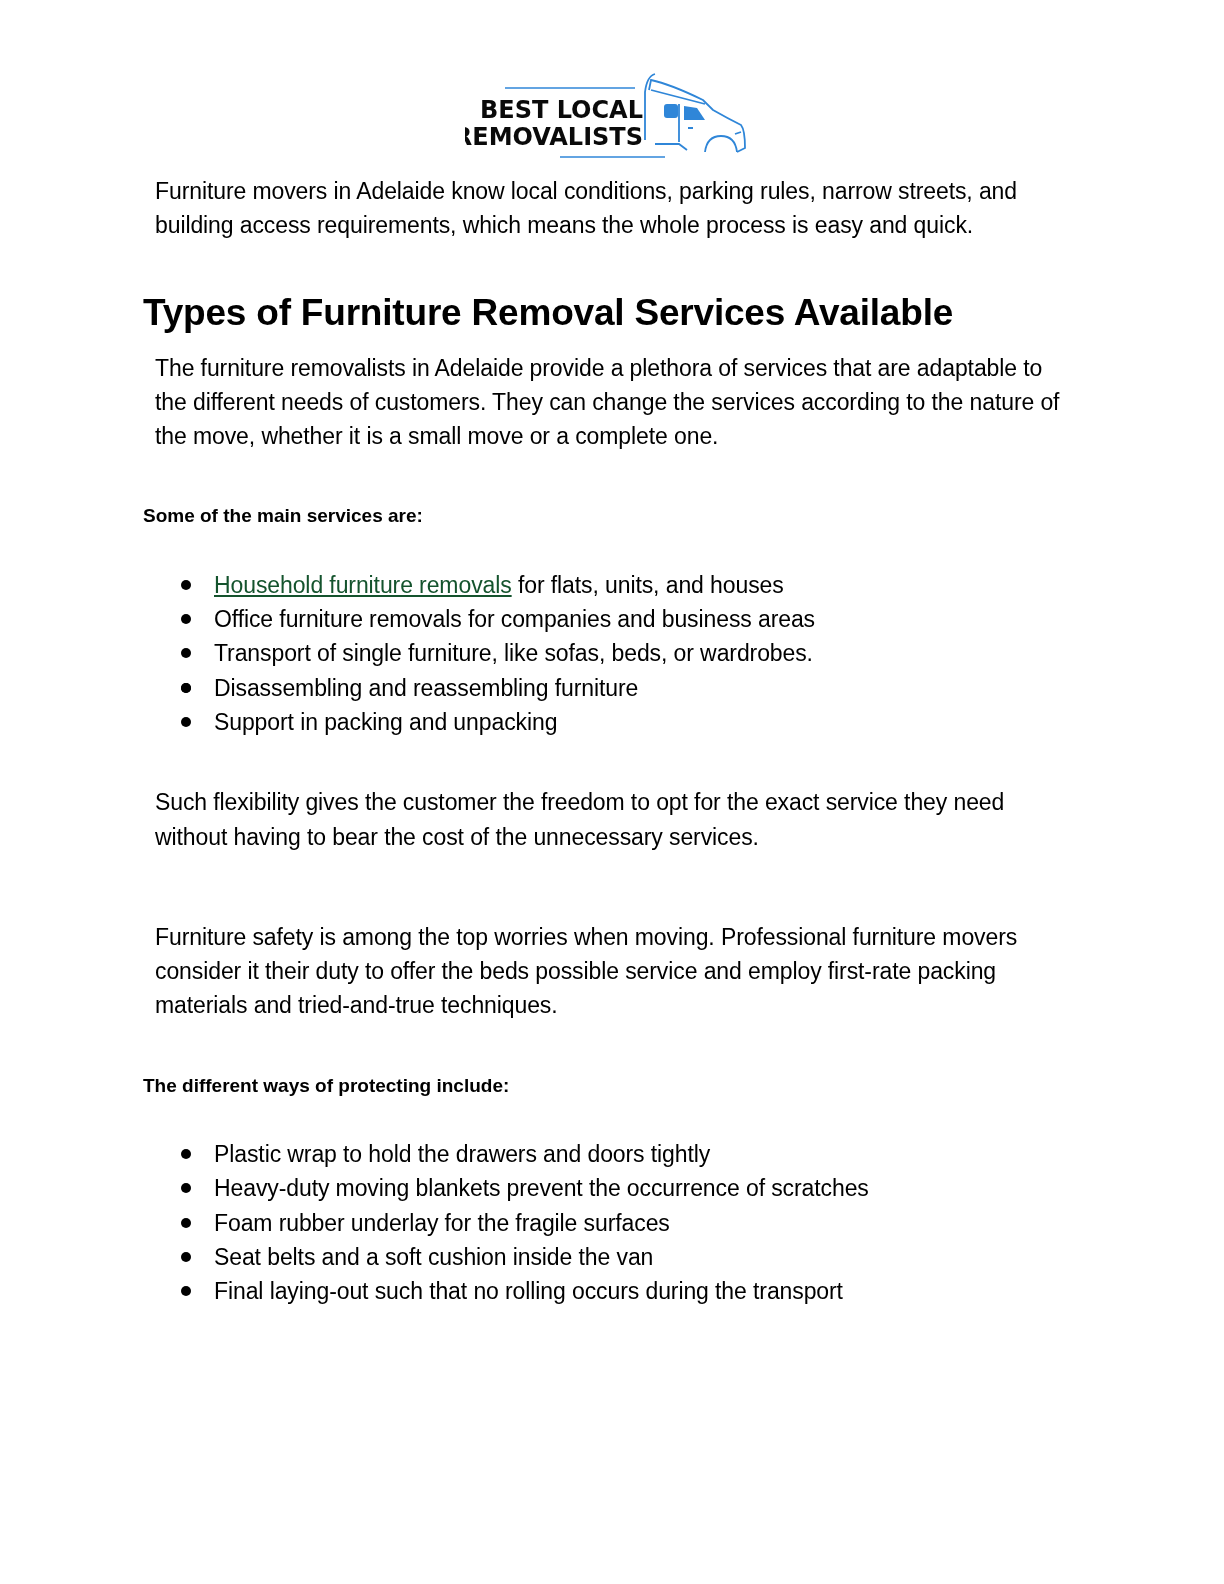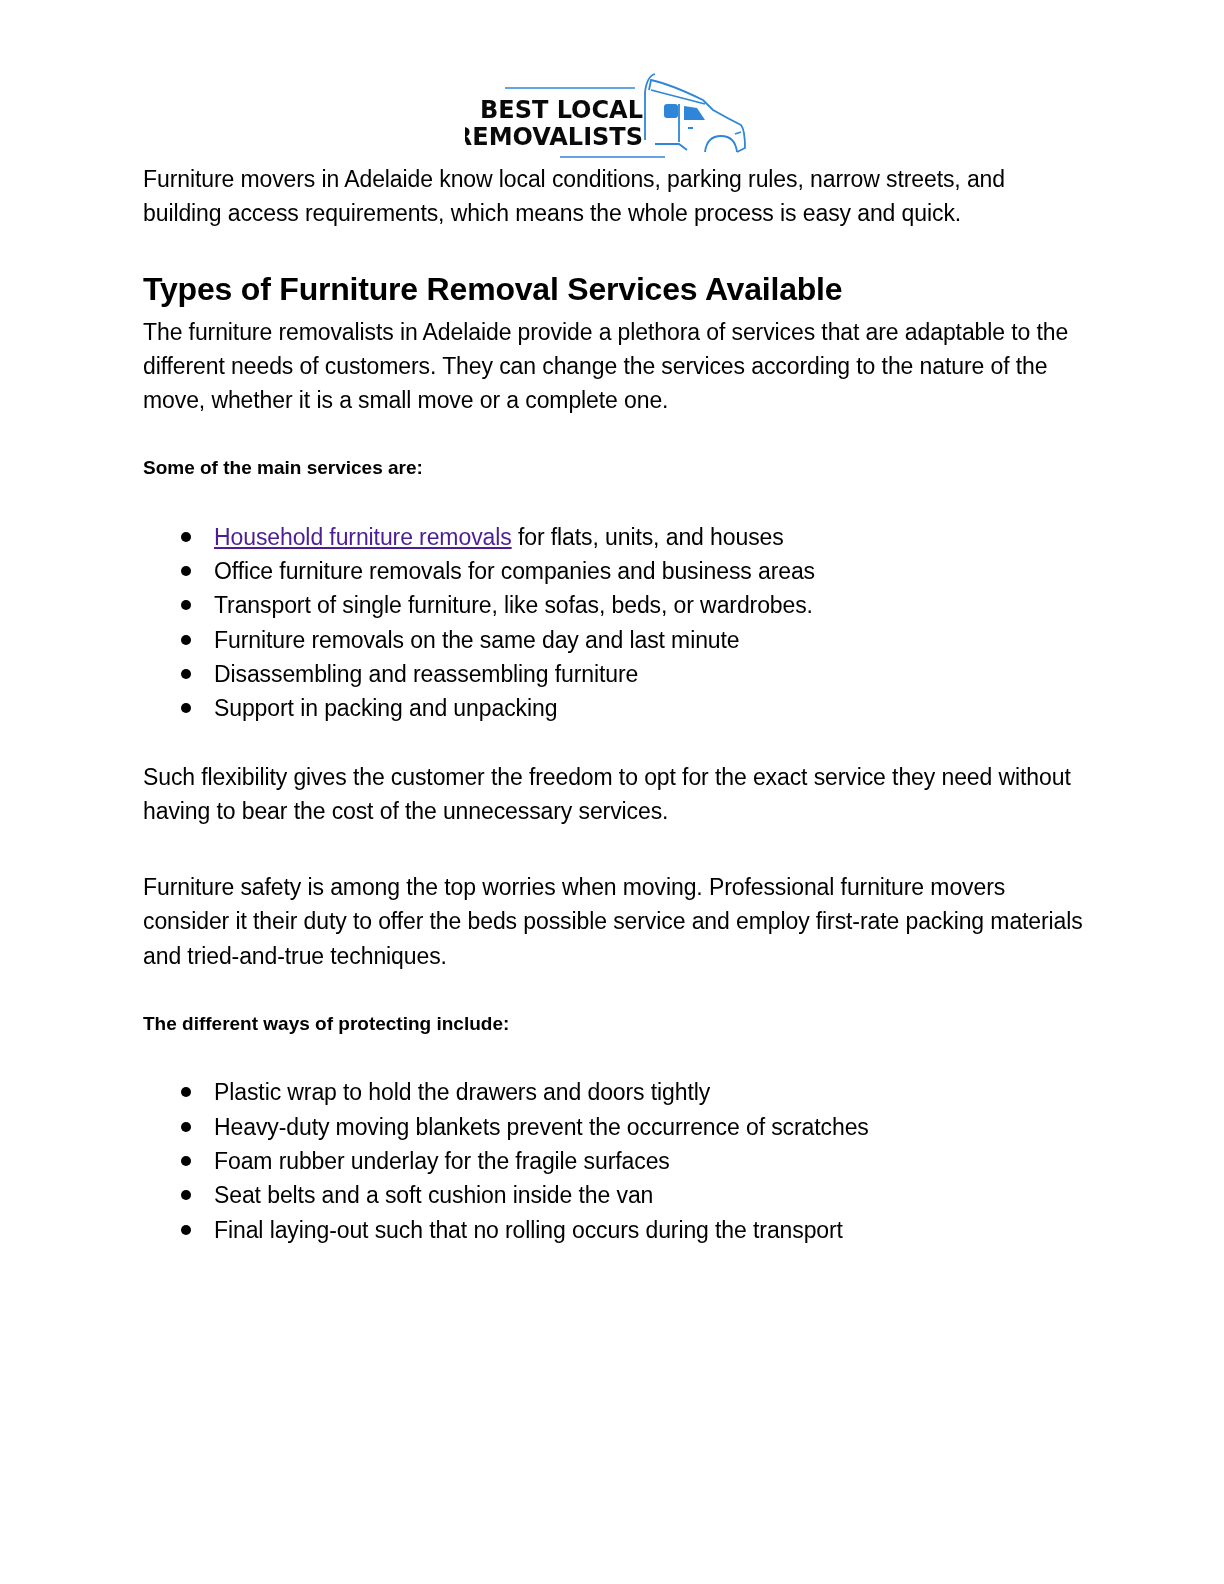--- a/index.html
+++ b/index.html
@@ -25,25 +25,25 @@
     .logo svg { width: 290px; height: 92px; display: block; }
     .content {
       position: absolute;
       left: 143px;
       top: 162px;
       width: 940px;
     }
     p.body {
       font-size: 23px;
       line-height: 34.3px;
-      margin: 0;
+      margin: 12px;
       letter-spacing: -0.1px;
     }
     h2 {
-      font-size: 32px;
+      font-size: 37px;
       font-weight: bold;
       margin: 0;
       line-height: 40px;
       letter-spacing: -0.2px;
     }
     .lead {
       font-size: 19px;
       font-weight: bold;
       line-height: 34.3px;
       margin: 0;
@@ -63,21 +63,21 @@
     ul.bullets li .dot {
       position: absolute;
       left: 38px;
       top: 12px;
       width: 10px;
       height: 10px;
       border-radius: 50%;
       background: #000;
     }
     a.link {
-      color: #4c1d95;
+      color: #14532d;
     }
     .gap-34 { height: 34px; }
   </style>
 </head>
 <body>
 
 <div class="logo">
   <svg viewBox="0 0 290 92">
 
     <line x1="40" y1="18" x2="170" y2="18" stroke="#2f86d8" stroke-width="1.5"></line>
@@ -120,21 +120,20 @@
     <li>
       <span class="dot"></span>
       <span>Office furniture removals for companies and business areas</span>
     </li>
     <li>
       <span class="dot"></span>
       <span>Transport of single furniture, like sofas, beds, or wardrobes.</span>
     </li>
     <li>
       <span class="dot"></span>
-      <span>Furniture removals on the same day and last minute</span>
     </li>
     <li>
       <span class="dot"></span>
       <span>Disassembling and reassembling furniture</span>
     </li>
     <li>
       <span class="dot"></span>
       <span>Support in packing and unpacking</span>
     </li>
   </ul>

